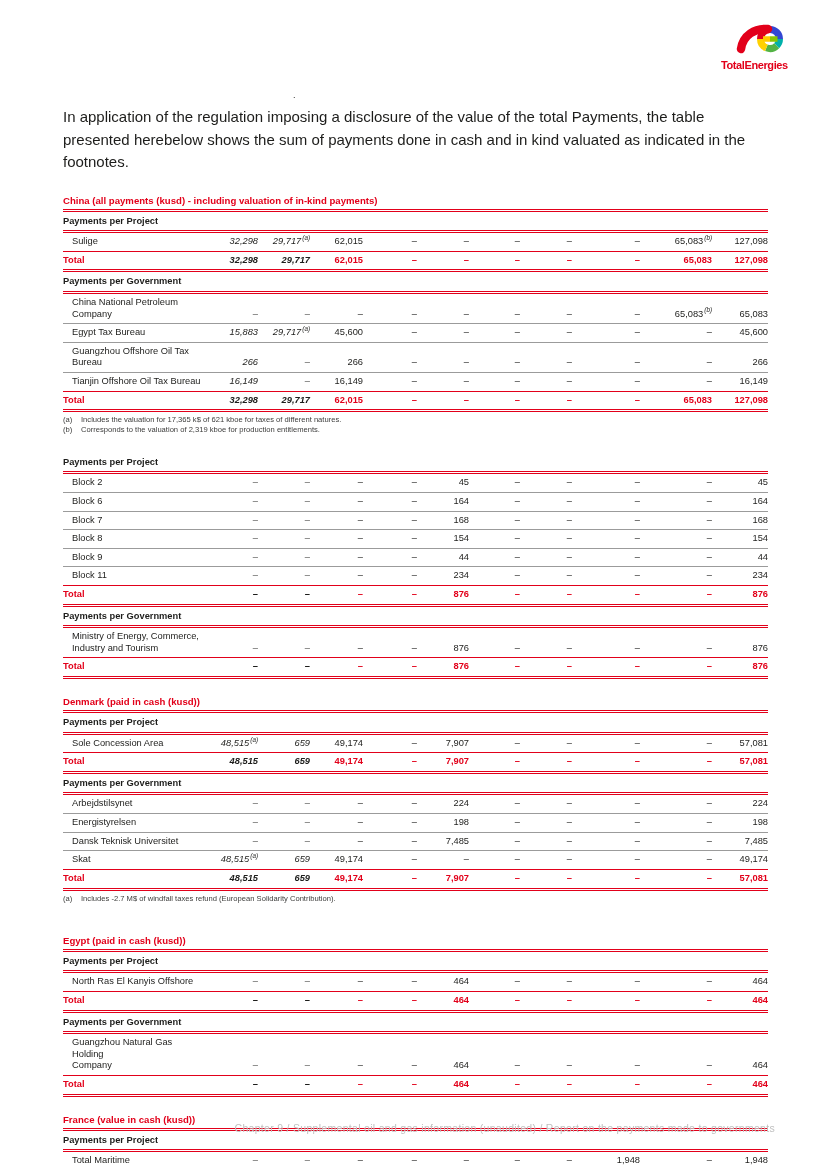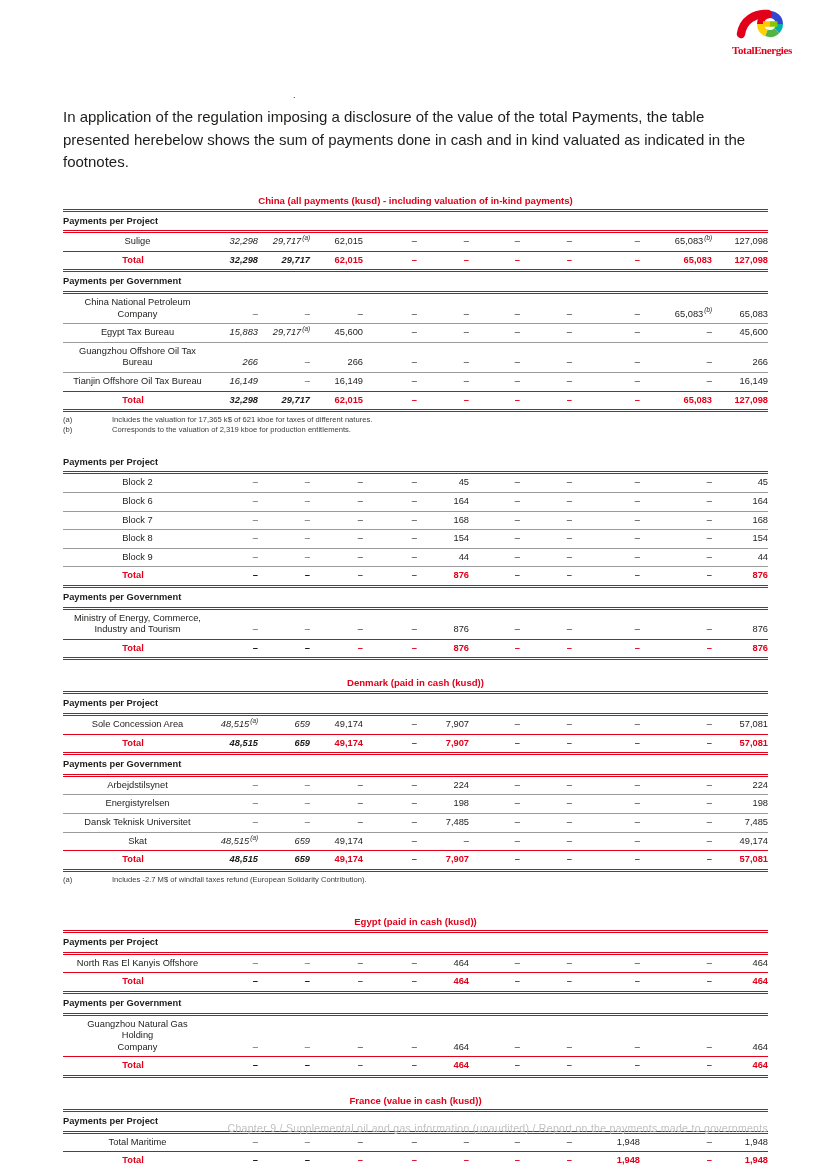--- a/index.html
+++ b/index.html
@@ -12,68 +12,68 @@
   .page{
     position:relative;
     width:825px;height:1168px;
     background:#fff;
     font-family:"Liberation Sans", sans-serif;
     color:var(--text);
     overflow:hidden;
     border-bottom:2px solid #ececec;
   }
   
-  .logo{position:absolute;top:7px;right:22px;width:82px;text-align:center;font-family:Liberation Serif, serif;}
+  .logo{position:absolute;top:22px;right:22px;width:82px;}
   .logo svg{display:block;margin:0 auto;}
   .wordmark{
     margin-top:1px;font-size:11px;font-weight:bold;color:var(--red);
     letter-spacing:-0.4px;white-space:nowrap;
   }
   
   .stray-dot{position:absolute;left:293px;top:90px;font-size:9px;color:var(--text);}
   
   .content{position:absolute;left:63px;top:106px;width:705px;}
   .intro{
     margin:0;font-size:15px;line-height:1.5;color:var(--text);
   }
   .table-block{margin-top:17px;}
   .table-block.china{margin-top:21px;}
   .table-block.egypt{margin-top:31px;}
   .country-title{
     color:var(--red);font-weight:bold;font-size:9.6px;
-    padding-bottom:3px;border-bottom:3px double var(--red);text-align:center;
+    padding-bottom:3px;border-bottom:3px double var(--red);
   }
   table.pay-table{
     border-collapse:collapse;table-layout:fixed;width:705px;
     font-size:9.3px;color:var(--text);
   }
   .pay-table td{padding:3px 0;vertical-align:bottom;line-height:1.25;}
   tr.subheader td{
     font-weight:bold;border-bottom:3px double var(--red);padding:4px 0 3px;
   }
   tr.data-row td{border-bottom:1px solid var(--divider);}
   tr.data-row.last td{border-bottom:1px solid var(--red);}
   tr.total-row td{border-bottom:3px double var(--red);font-weight:bold;}
   tr.total-row td.label{color:var(--red);padding-left:0;}
   tr.total-row td.num{color:var(--red);}
   tr.total-row td.num.detail{color:var(--text);}
-  td.label{text-align:center;padding-left:9px;white-space:pre-line;}
+  td.label{text-align:left;padding-left:9px;white-space:pre-line;}
   td.num{text-align:right;}
   td.detail{font-style:italic;}
   .pay-table sup{
     font-size:6.3px;font-style:italic;line-height:0;
     vertical-align:super;margin-left:1px;
   }
   .footnotes{margin-top:3px;font-size:7.6px;color:#3c3c3b;}
   .fn{display:flex;line-height:1.35;}
   .fn-marker{width:18px;flex:none;}
-  .fn-text{flex:1;margin-left:31px;}
+  .fn-text{flex:1;}
   
   .page-footer{
-    position:absolute;top:1122px;right:57px;
+    position:absolute;top:1122px;right:50px;
     font-size:10.5px;color:var(--footer);letter-spacing:0.3px;white-space:nowrap;
   }
 </style>
 </head>
 <body>
 
 <div class="page">
 
   <div class="logo">
     <svg width="60" height="36" viewBox="0 0 60 36">
@@ -301,20 +301,33 @@
                 <td class="num detail">–</td>
                 <td class="num">–</td>
                 <td class="num">–</td>
                 <td class="num">44</td>
                 <td class="num">–</td>
                 <td class="num">–</td>
                 <td class="num">–</td>
                 <td class="num">–</td>
                 <td class="num">44</td>
               </tr>
+              <tr class="data-row last">
+                <td class="label">Block 11</td>
+                <td class="num detail">–</td>
+                <td class="num detail">–</td>
+                <td class="num">–</td>
+                <td class="num">–</td>
+                <td class="num">234</td>
+                <td class="num">–</td>
+                <td class="num">–</td>
+                <td class="num">–</td>
+                <td class="num">–</td>
+                <td class="num">234</td>
+              </tr>
               <tr class="total-row">
                 <td class="label">Total</td>
                 <td class="num detail">–</td>
                 <td class="num detail">–</td>
                 <td class="num">–</td>
                 <td class="num">–</td>
                 <td class="num">876</td>
                 <td class="num">–</td>
                 <td class="num">–</td>
                 <td class="num">–</td>

